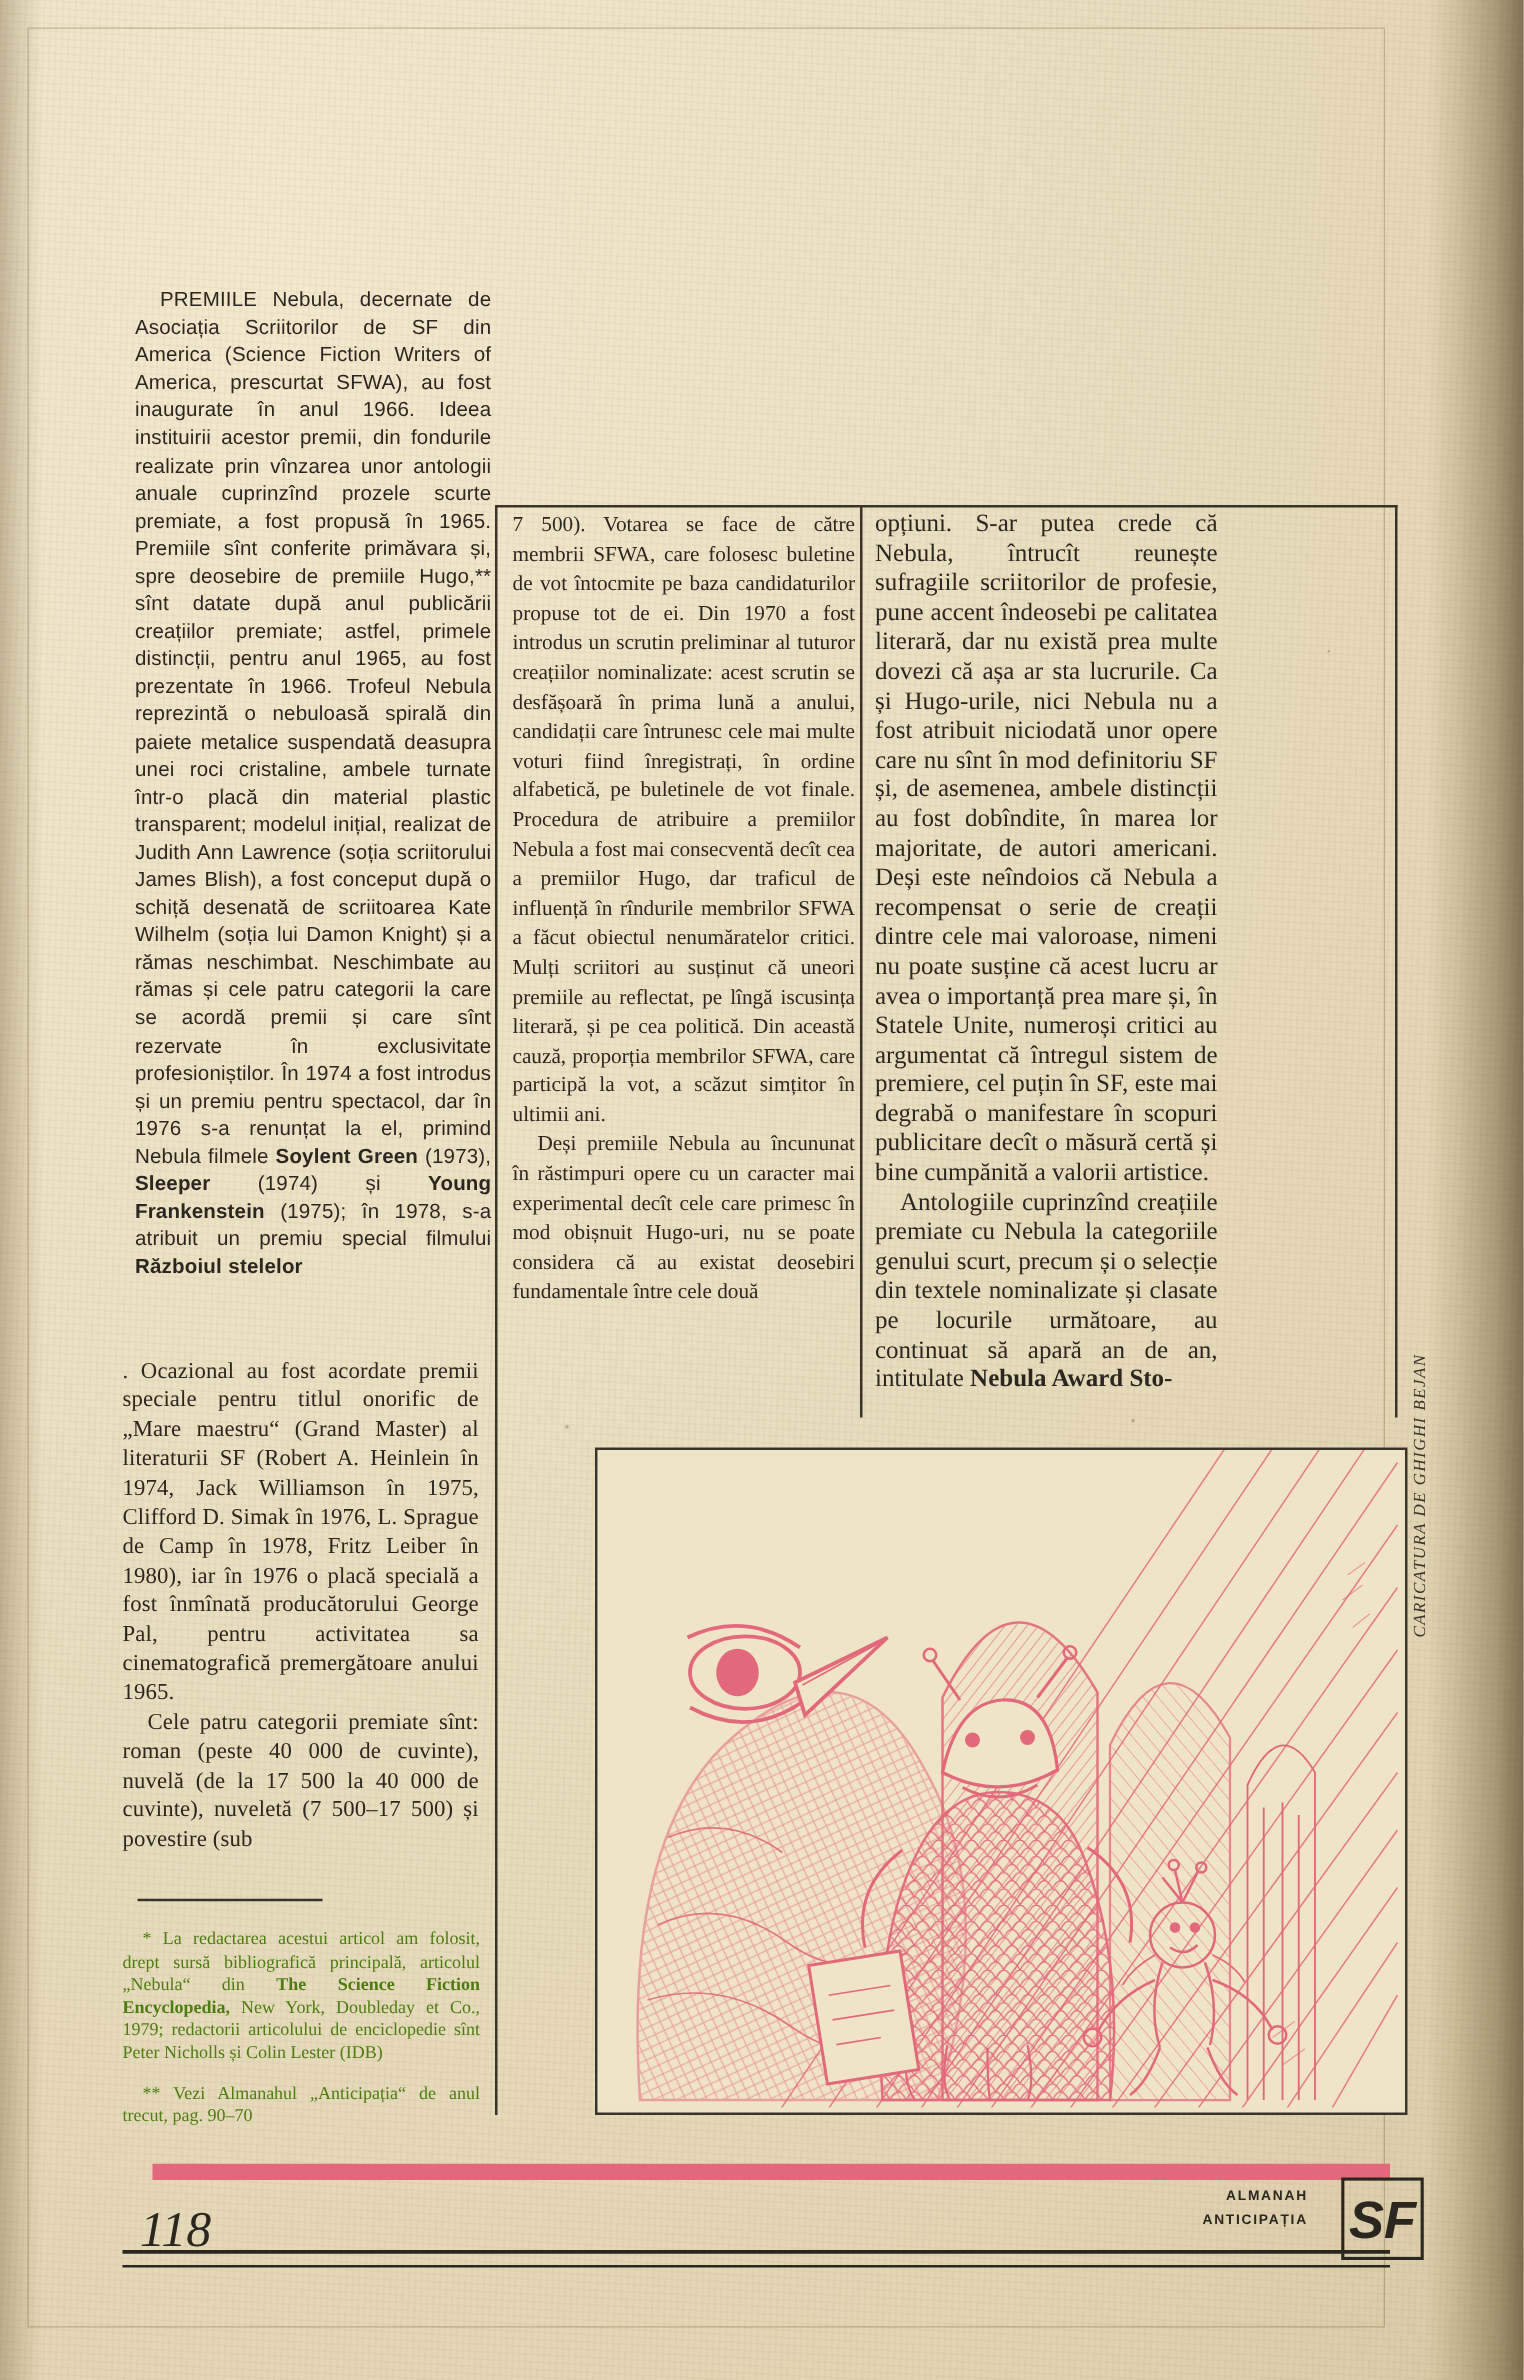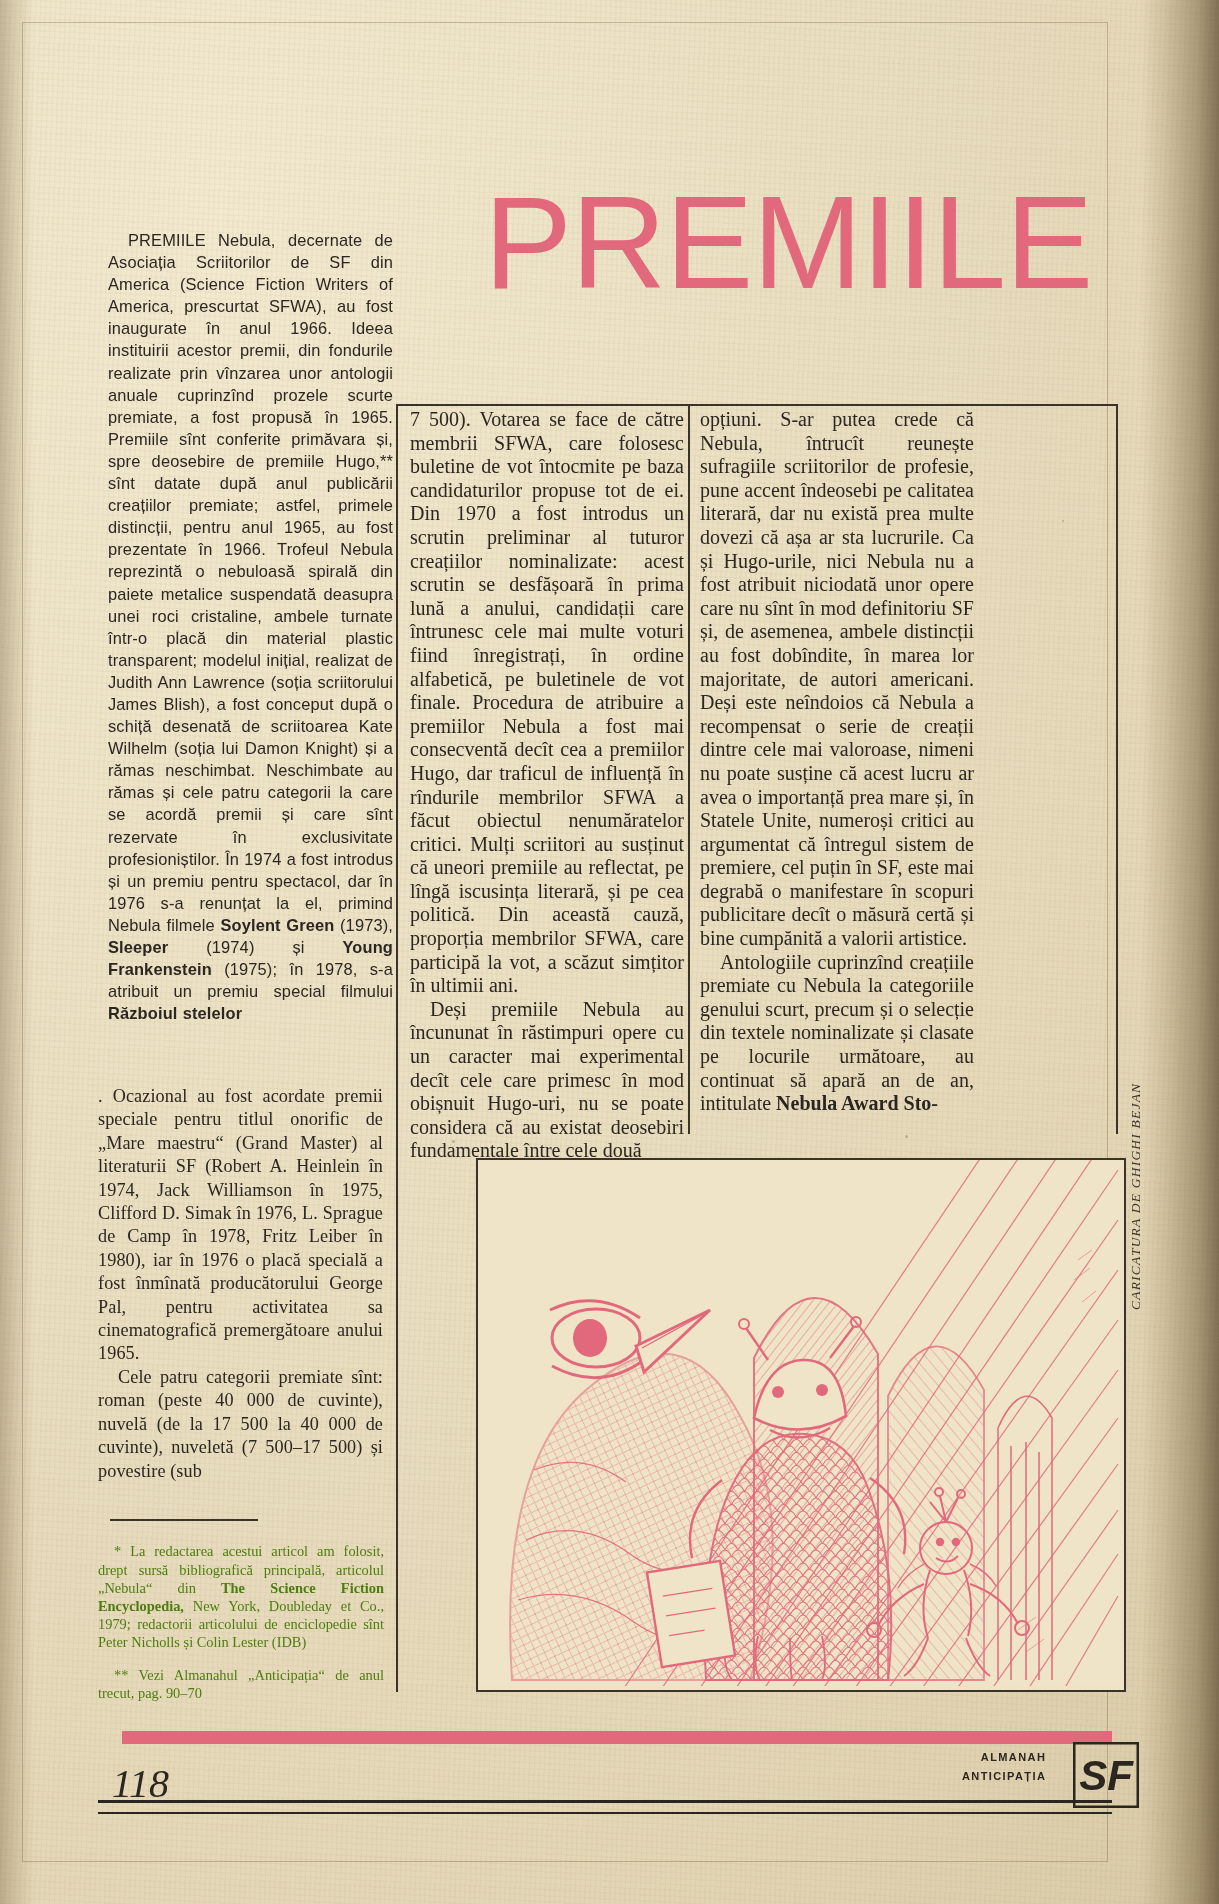--- a/index.html
+++ b/index.html
@@ -72,21 +72,21 @@
   }
   #col1-serif{
     left:98px;top:1085px;width:285px;
     font-family:"Liberation Serif", serif;
     font-size:18.2px;line-height:23.4px;
     letter-spacing:0.1px;
   }
   #col2{
     left:410px;top:408px;width:274px;
     font-family:"Liberation Serif", serif;
-    font-size:20px;line-height:23.6px;
+    font-size:17px;line-height:23.6px;
   }
   #col3{
     left:700px;top:408px;width:274px;
     font-family:"Liberation Serif", serif;
     font-size:20px;line-height:23.6px;
   }
 
   b,.bold{font-weight:bold;}
 
   
@@ -169,21 +169,20 @@
   .speck{position:absolute;background:rgba(90,70,40,0.30);border-radius:50%;pointer-events:none;}
 </style>
 </head>
 <body>
 
 <div class="paper"></div>
 <div class="page-frame"></div>
 
 <div class="content">
 
-  <div class="masthead">PREMIILE</div>
 
   <div class="col" id="col1">
     <p class="indent"><span>PREMIILE Nebula, decernate de Asociația Scriitorilor de SF din America (Science Fiction Writers of America, prescurtat SFWA), au fost inaugurate în anul 1966. Ideea instituirii acestor premii, din fondurile realizate prin vînzarea unor antologii anuale cuprinzînd prozele scurte premiate, a fost propusă în 1965. Premiile sînt conferite primăvara și, spre deosebire de premiile Hugo,** sînt datate după anul publicării creațiilor premiate; astfel, primele distincții, pentru anul 1965, au fost prezentate în 1966. Trofeul Nebula reprezintă o nebuloasă spirală din paiete metalice suspendată deasupra unei roci cristaline, ambele turnate într-o placă din material plastic transparent; modelul inițial, realizat de Judith Ann Lawrence (soția scriitorului James Blish), a fost conceput după o schiță desenată de scriitoarea Kate Wilhelm (soția lui Damon Knight) și a rămas neschimbat. Neschimbate au rămas și cele patru categorii la care se acordă premii și care sînt rezervate în exclusivitate profesioniștilor. În 1974 a fost introdus și un premiu pentru spectacol, dar în 1976 s-a renunțat la el, primind Nebula filmele </span><b>Soylent Green</b><span> (1973), </span><b>Sleeper</b><span> (1974) și </span><b>Young Frankenstein</b><span> (1975); în 1978, s-a atribuit un premiu special filmului </span><b>Războiul stelelor</b></p>
   </div>
 
   <div class="col" id="col1-serif">
     <p>. Ocazional au fost acordate premii speciale pentru titlul onorific de „Mare maestru“ (Grand Master) al literaturii SF (Robert A. Heinlein în 1974, Jack Williamson în 1975, Clifford D. Simak în 1976, L. Sprague de Camp în 1978, Fritz Leiber în 1980), iar în 1976 o placă specială a fost înmînată producătorului George Pal, pentru activitatea sa cinematografică premergătoare anului 1965.</p>
     <p class="indent">Cele patru categorii premiate sînt: roman (peste 40 000 de cuvinte), nuvelă (de la 17 500 la 40 000 de cuvinte), nuveletă (7 500–17 500) și povestire (sub</p>
   </div>
 

